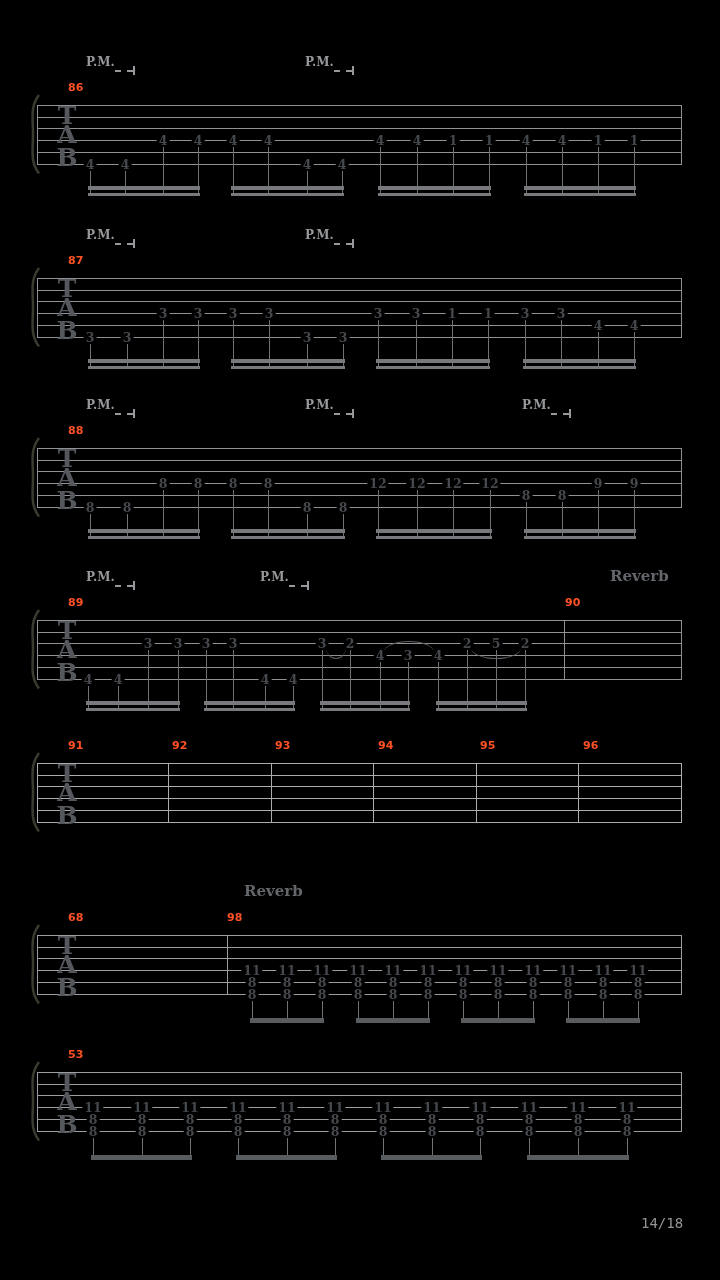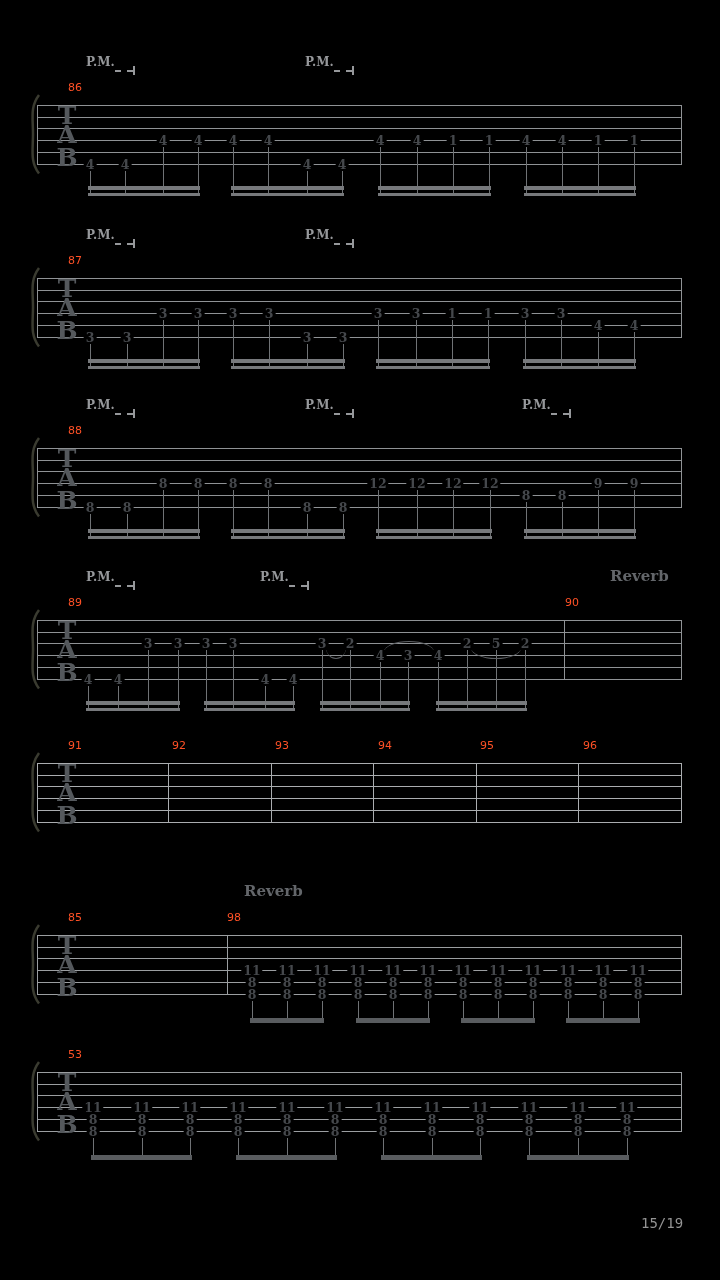--- a/index.html
+++ b/index.html
@@ -2,21 +2,21 @@
 <html><head>
 <meta charset="utf-8">
 <style>
   html,body{margin:0;padding:0;background:#000;}
   #page{position:relative;width:720px;height:1280px;background:#000;overflow:hidden;
         font-family:"DejaVu Serif",serif;}
   .staff-line{position:absolute;height:1px;}
   .barline{position:absolute;width:1px;}
   .clef-letter{position:absolute;color:#54585c;font-weight:bold;font-size:25px;line-height:25px;
         width:34px;text-align:center;letter-spacing:0;}
-  .measure-number{position:absolute;color:#ff5126;font-size:11px;line-height:11px;font-weight:normal;
+  .measure-number{position:absolute;color:#ff5126;font-size:11px;line-height:11px;font-weight:bold;
         font-family:"DejaVu Sans",sans-serif;}
   .pm-text{position:absolute;color:#96989b;font-size:12px;line-height:13px;font-weight:bold;}
   .pm-dash{position:absolute;height:0;border-top:2px dashed #96989b;}
   .pm-tick{position:absolute;width:2px;background:#96989b;}
   .section-label{position:absolute;color:#63666a;font-size:15px;line-height:16px;font-weight:bold;}
   .note-fret{position:absolute;color:#45484c;background:#000;font-size:12.5px;line-height:12px;
         font-weight:bold;padding:0 2px;transform:translateX(-50%);white-space:nowrap;}
   .note-stem{position:absolute;width:1px;}
   .beam{position:absolute;}
   .slur{position:absolute;height:10px;}
@@ -317,21 +317,21 @@
       <div class="staff-line" style="left: 37px; width: 644px; top: 958.4px; background: rgb(155, 158, 161);"></div>
       <div class="staff-line" style="left: 37px; width: 644px; top: 970.1px; background: rgb(155, 158, 161);"></div>
       <div class="staff-line" style="left: 37px; width: 644px; top: 981.8px; background: rgb(155, 158, 161);"></div>
       <div class="staff-line" style="left: 37px; width: 644px; top: 993.5px; background: rgb(155, 158, 161);"></div>
       <div class="barline" style="left: 37px; top: 935px; height: 59.5px; background: rgb(155, 158, 161);"></div>
       <div class="barline" style="left: 681px; top: 935px; height: 59.5px; background: rgb(155, 158, 161);"></div>
       <div class="barline" style="left: 227px; top: 935px; height: 59.5px; background: rgb(155, 158, 161);"></div>
       <div class="clef-letter" style="left: 50px; top: 933px;">T</div>
       <div class="clef-letter" style="left: 50px; top: 952px;">A</div>
       <div class="clef-letter" style="left: 50px; top: 975px;">B</div>
-      <div class="measure-number" style="left: 68px; top: 912px;">85</div>
+      <div class="measure-number" style="left: 68px; top: 912px;">68</div>
       <div class="measure-number" style="left: 227px; top: 912px;">98</div>
       <div class="section-label" style="left: 244px; top: 883px;">Reverb</div>
       <div class="note-stem" style="left: 251.5px; top: 1000.5px; height: 22.5px; background: rgb(111, 114, 117);"></div>
       <div class="note-stem" style="left: 286.5px; top: 1000.5px; height: 22.5px; background: rgb(111, 114, 117);"></div>
       <div class="note-stem" style="left: 321.5px; top: 1000.5px; height: 22.5px; background: rgb(111, 114, 117);"></div>
       <div class="beam" style="left: 250px; width: 74px; top: 1018px; height: 5px; background: rgb(89, 92, 95);"></div>
       <div class="note-stem" style="left: 357.5px; top: 1000.5px; height: 22.5px; background: rgb(111, 114, 117);"></div>
       <div class="note-stem" style="left: 392.5px; top: 1000.5px; height: 22.5px; background: rgb(111, 114, 117);"></div>
       <div class="note-stem" style="left: 427.5px; top: 1000.5px; height: 22.5px; background: rgb(111, 114, 117);"></div>
       <div class="beam" style="left: 356px; width: 74px; top: 1018px; height: 5px; background: rgb(89, 92, 95);"></div>
@@ -440,14 +440,14 @@
       <div class="note-fret" style="left: 529px; top: 1102.1px;">11</div>
       <div class="note-fret" style="left: 529px; top: 1113.8px;">8</div>
       <div class="note-fret" style="left: 529px; top: 1125.5px;">8</div>
       <div class="note-fret" style="left: 578px; top: 1102.1px;">11</div>
       <div class="note-fret" style="left: 578px; top: 1113.8px;">8</div>
       <div class="note-fret" style="left: 578px; top: 1125.5px;">8</div>
       <div class="note-fret" style="left: 627px; top: 1102.1px;">11</div>
       <div class="note-fret" style="left: 627px; top: 1113.8px;">8</div>
       <div class="note-fret" style="left: 627px; top: 1125.5px;">8</div>
     </div>
-  <div class="page-indicator">15/19</div>
+  <div class="page-indicator">14/18</div>
 </div>
 
 </body></html>

